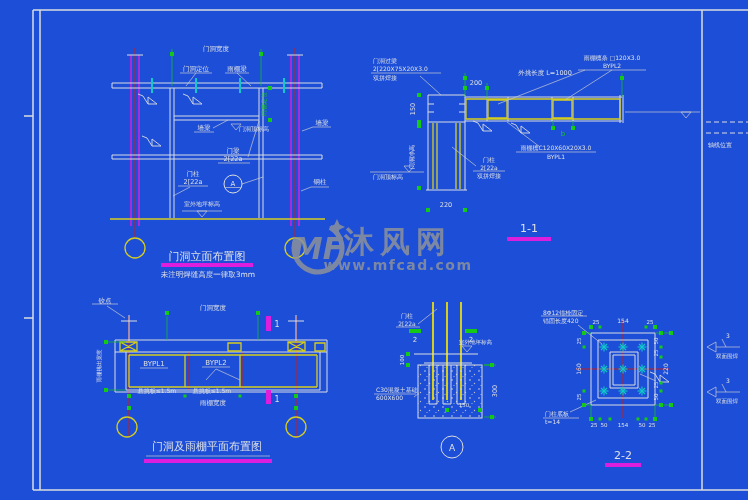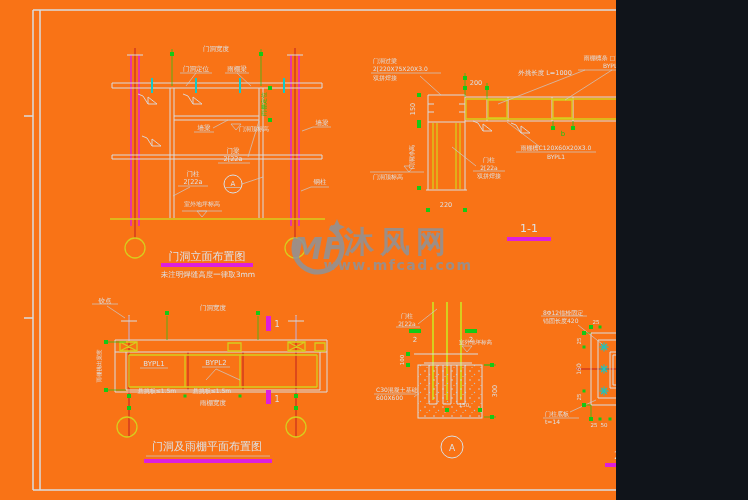--- a/index.html
+++ b/index.html
@@ -1,16 +1,16 @@
 <!DOCTYPE html>
 <html><head>
 <meta charset="utf-8">
 <style>
   html,body{margin:0;padding:0;background:#10141a;}
-  .stage{position:relative;width:616px;height:500px;background:#f97316;overflow:hidden;}
+  .stage{position:relative;width:748px;height:500px;background:#1d4ed8;overflow:hidden;}
   svg{position:absolute;left:0;top:0;}
   text{font-family:"DejaVu Sans","Liberation Sans",sans-serif;fill:#dde1e4;}
   .tm{text-anchor:middle}.ts{text-anchor:start}
   .tg{fill:#16c916}.twm{fill:#8d939a}
   .lw{stroke:#d9dde0;stroke-width:1;fill:none}
   .lt{stroke:#c9cdd1;stroke-width:0.7;fill:none}
   .lf{stroke:#d9dde0;stroke-width:1.5;fill:none}
   .ly{stroke:#d6ce1e;stroke-width:1.3;fill:none}
   .lyb{stroke:#d6ce1e;stroke-width:2;fill:none}
   .lr{stroke:#c02020;stroke-width:1;fill:none}

